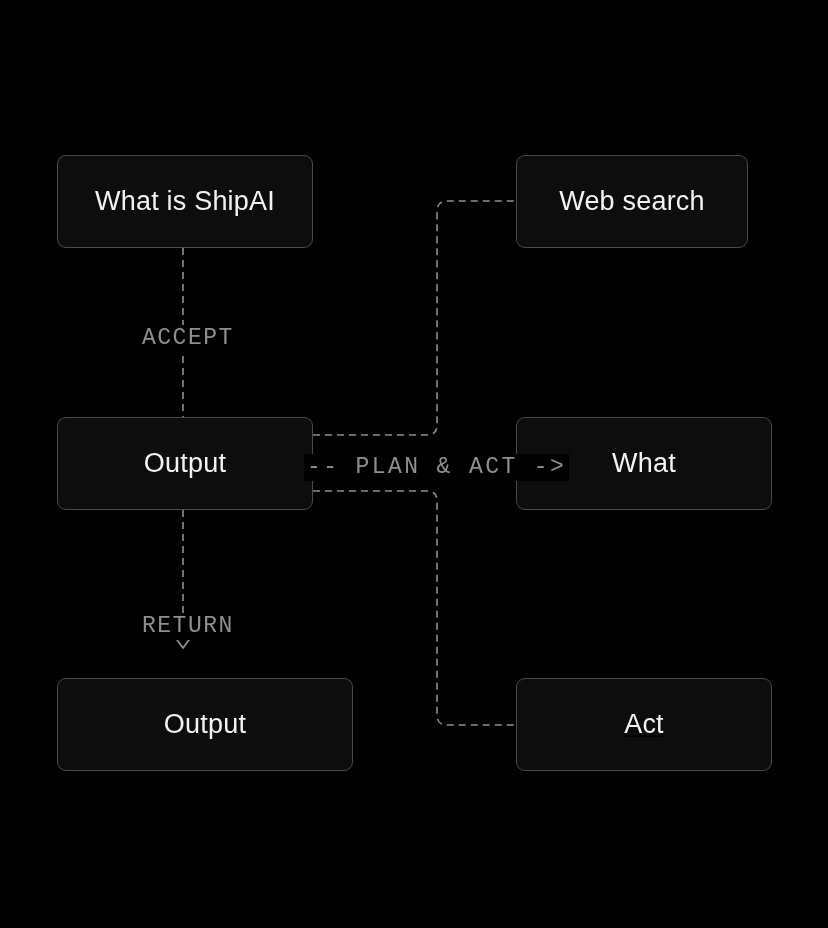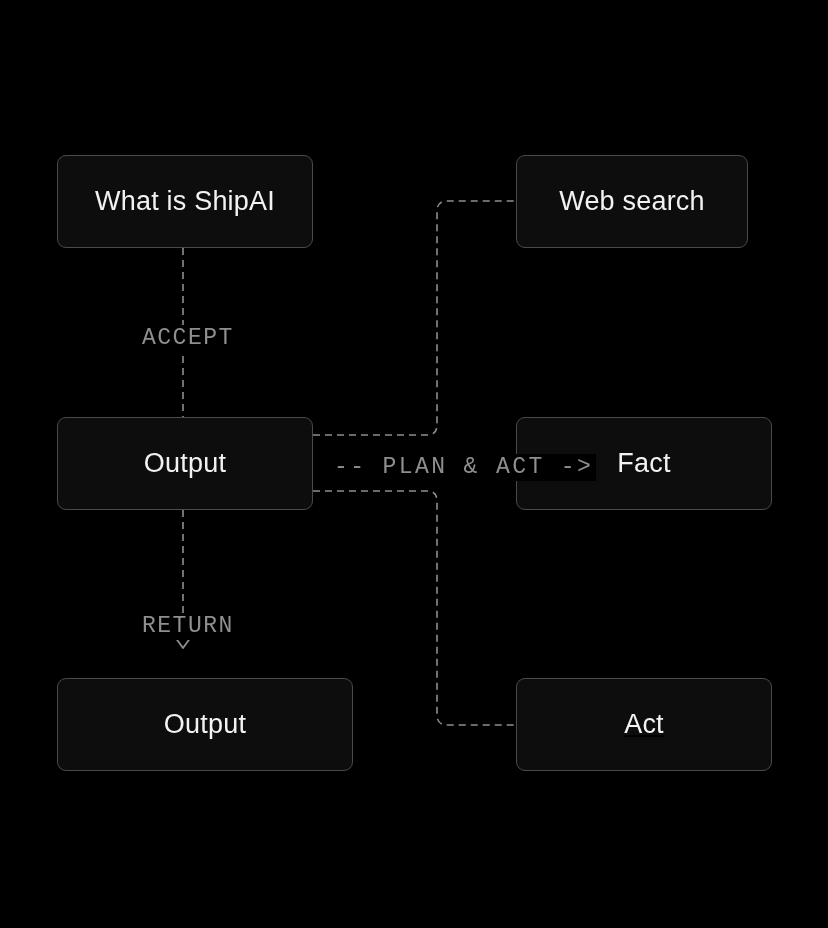--- a/index.html
+++ b/index.html
@@ -59,21 +59,21 @@
   }
   #node-what-is-shipai { left: 57px;  top: 155px; width: 256px; height: 93px; }
   #node-web-search     { left: 516px; top: 155px; width: 232px; height: 93px; }
   #node-reason         { left: 57px;  top: 417px; width: 256px; height: 93px; }
   #node-fact           { left: 516px; top: 417px; width: 256px; height: 93px; }
   #node-output         { left: 57px;  top: 678px; width: 296px; height: 93px; }
   #node-act            { left: 516px; top: 678px; width: 256px; height: 93px; text-decoration: underline; }
 
   #label-accept    { left: 139px; top: 325px; }
   #label-return    { left: 139px; top: 613px; }
-  #label-plan-act  { left: 331px; top: 454px; letter-spacing: 2.4px; text-align: center; }
+  #label-plan-act  { left: 304px; top: 454px; letter-spacing: 2.4px; text-align: center; }
 </style>
 </head>
 <body>
 
 <div id="canvas">
 
   <svg id="edge-layer" viewBox="0 0 828 928" width="828" height="928" xmlns="http://www.w3.org/2000/svg">
 
     <path d="M 183 248 L 183 417" fill="none" stroke="#8f8f8f" stroke-width="1.6" stroke-dasharray="7 5" stroke-linecap="butt"></path>
 
@@ -91,21 +91,21 @@
 
   <div class="node" id="node-web-search">
     <span class="node-label">Web search</span>
   </div>
 
   <div class="node" id="node-reason">
     <span class="node-label">Output</span>
   </div>
 
   <div class="node" id="node-fact">
-    <span class="node-label">Fact</span>
+    <span class="node-label">What</span>
   </div>
 
   <div class="node" id="node-output">
     <span class="node-label">Output</span>
   </div>
 
   <div class="node" id="node-act">
     <span class="node-label">Act</span>
   </div>
 

